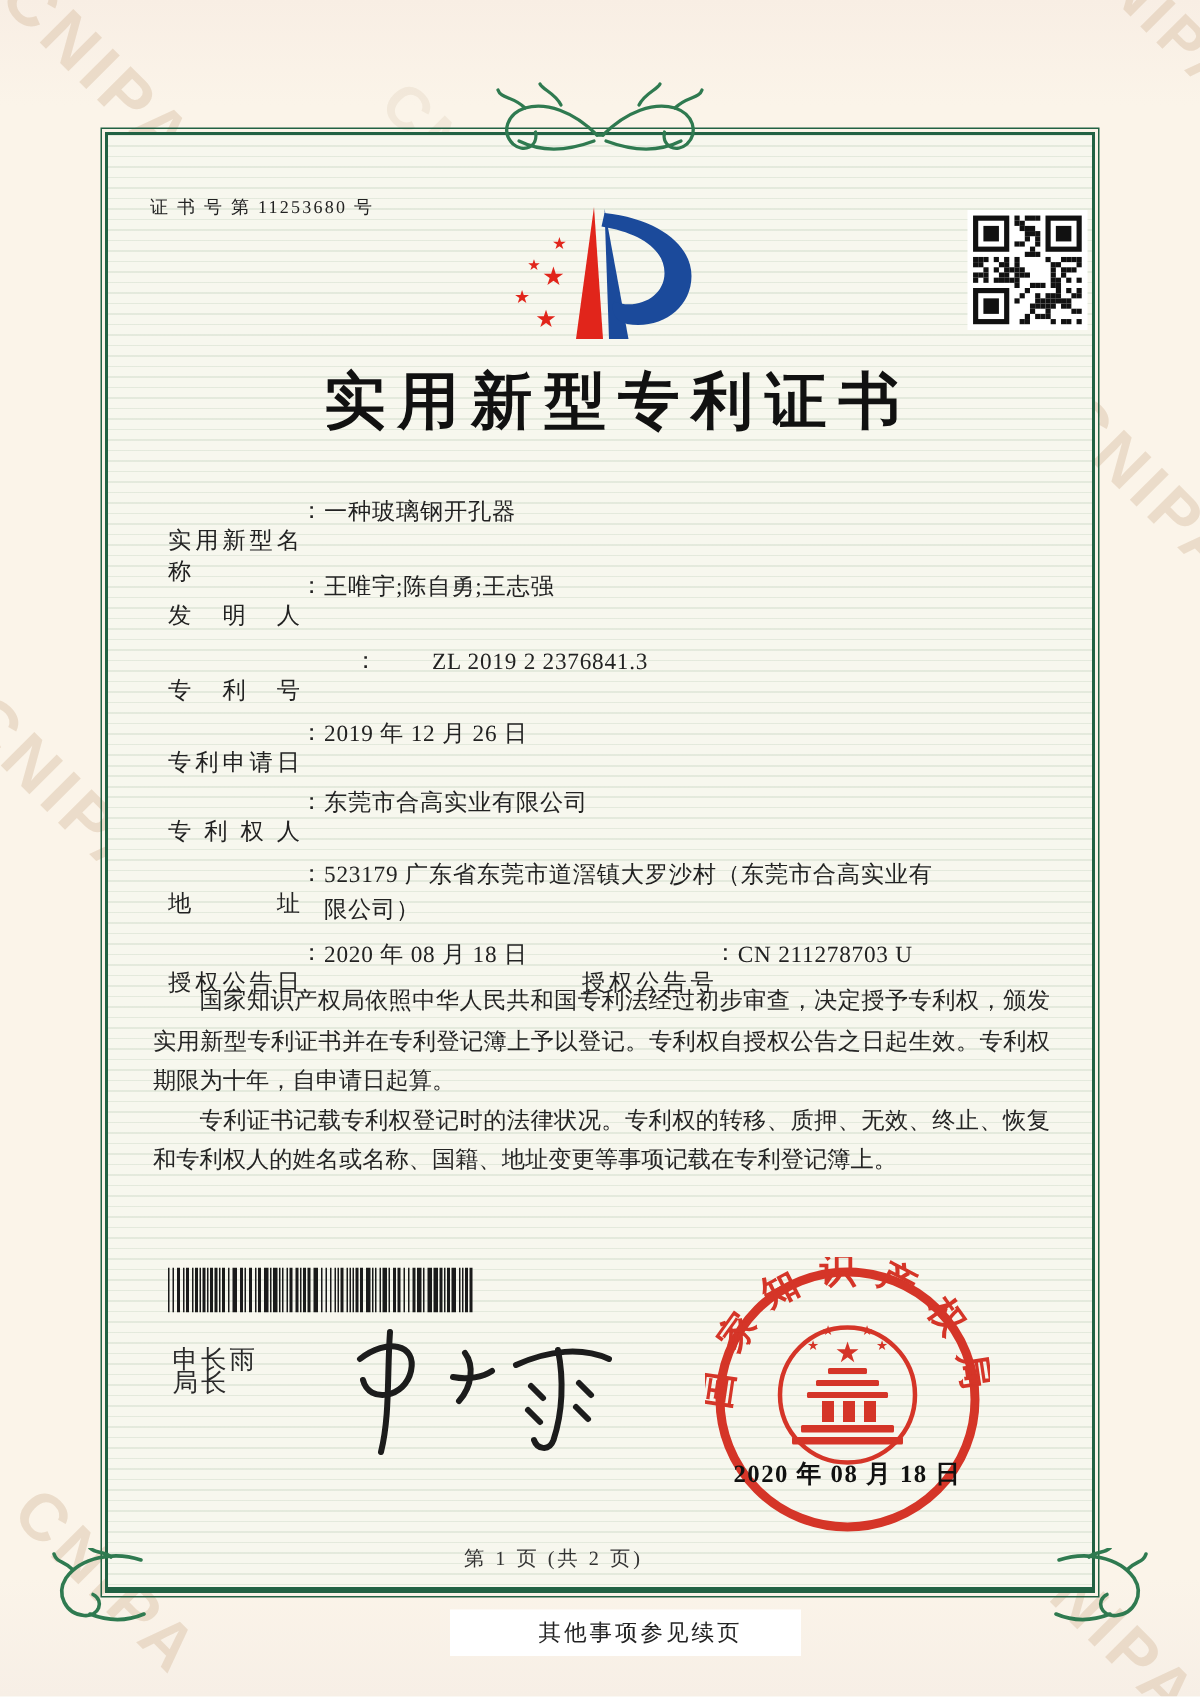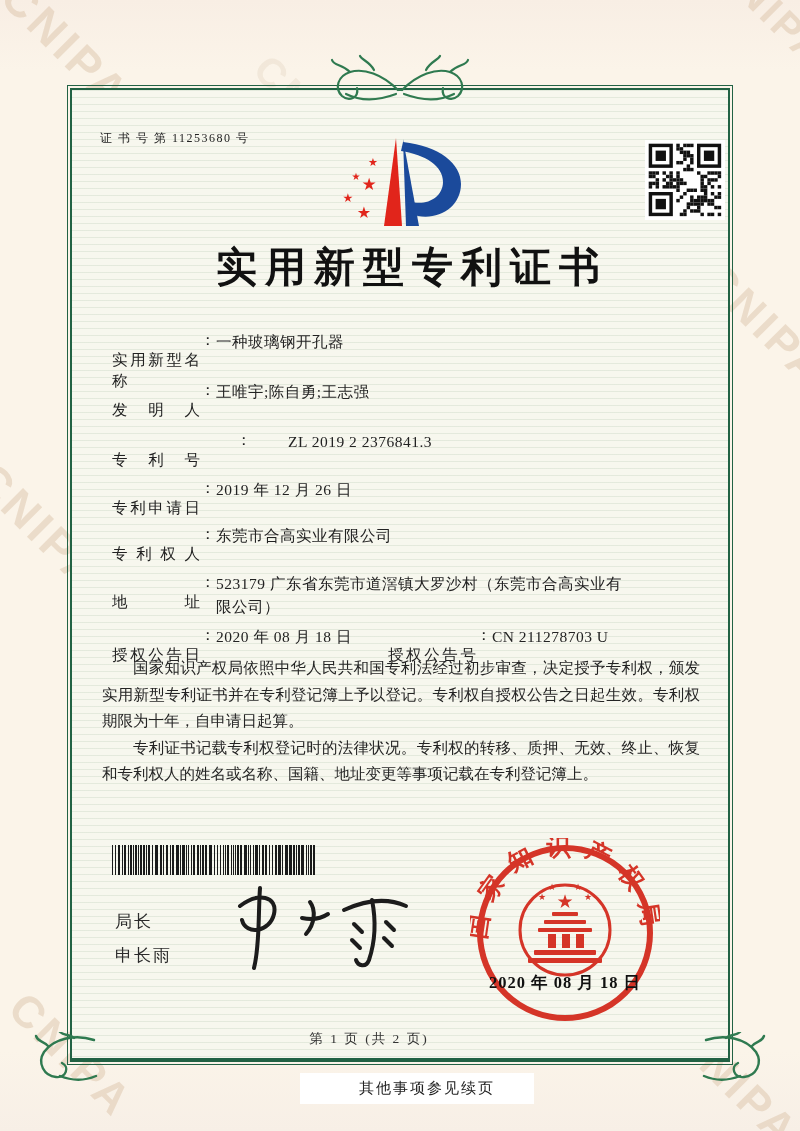--- a/index.html
+++ b/index.html
@@ -377,21 +377,21 @@
       <rect x="184" y="0" width="1" height="30" fill="#1a1a1a"></rect>
       <rect x="186" y="0" width="2" height="30" fill="#1a1a1a"></rect>
       <rect x="189" y="0" width="3" height="30" fill="#1a1a1a"></rect>
       <rect x="194" y="0" width="1" height="30" fill="#1a1a1a"></rect>
       <rect x="196" y="0" width="1" height="30" fill="#1a1a1a"></rect>
       <rect x="198" y="0" width="2" height="30" fill="#1a1a1a"></rect>
       <rect x="201" y="0" width="2" height="30" fill="#1a1a1a"></rect>
     </svg>
 
   <div class="sig-label" style="top:910px;">局长</div>
-  <div class="sig-label" style="top:944px;">申长雨</div>
+  <div class="sig-label" style="top:895px;">申长雨</div>
 
   <svg class="signature" viewBox="0 0 195 100">
     <g stroke="#1c1c1c" stroke-width="4" fill="none" stroke-linecap="round" stroke-linejoin="round">
       <path d="M 34,12 C 32,40 34,68 28,92"></path>
       <path d="M 14,30 C 32,16 52,20 48,38 C 44,56 20,60 16,44"></path>
       <path d="M 84,26 C 90,34 89,48 80,58"></path>
       <path d="M 76,42 C 86,44 96,42 102,38"></path>
       <path d="M 118,34 C 140,24 162,22 180,30"></path>
       <path d="M 146,24 C 150,44 149,66 143,84 C 140,92 132,90 130,84"></path>
       <path d="M 128,48 l 8,8"></path>

